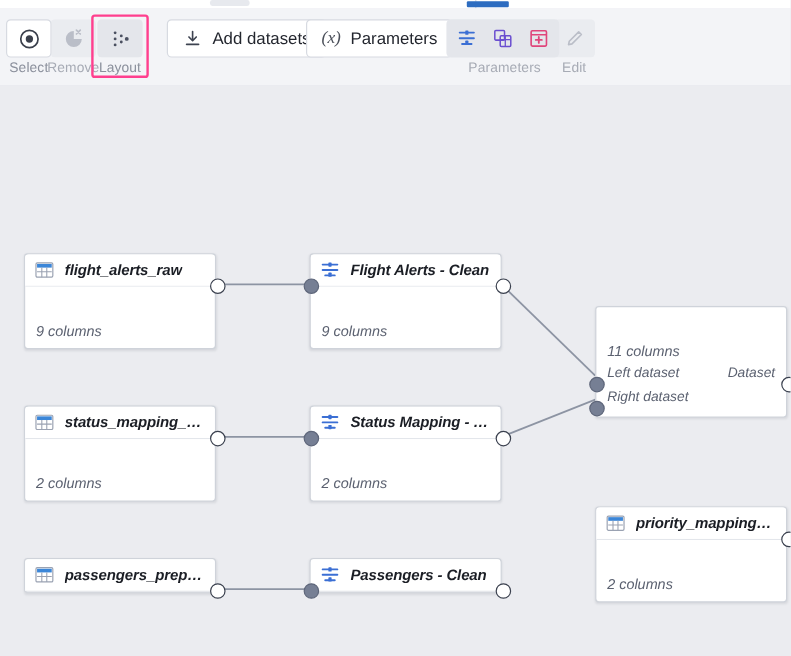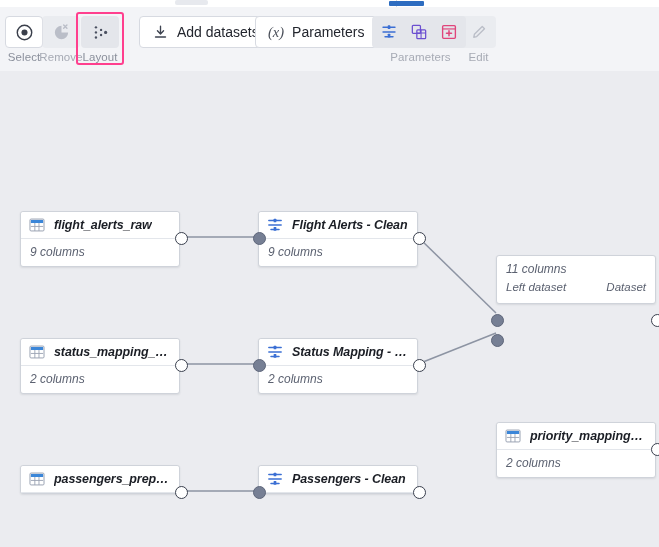--- a/index.html
+++ b/index.html
@@ -188,20 +188,21 @@
     font-weight: bold;
     color: #1b1e25;
     white-space: nowrap;
     overflow: hidden;
     text-overflow: ellipsis;
     letter-spacing: -.1px;
   }
   .node-body {
     padding: 5px 9px 6px 9px;
     box-sizing: border-box;
+    margin-top: 24px;
   }
   .node-sub {
     font-size: 12px;
     color: #5b6170;
     line-height: 16px;
     white-space: nowrap;
   }
   .port-row {
     display: flex;
     align-items: center;
@@ -370,20 +371,23 @@
       <div class="port out" style="left:153.5px; top:19.5px;"></div>
     </div>
 
     <div class="node" style="left:496px; top:184px; width:160px;">
       <div class="node-body">
         <div class="node-sub">11 columns</div>
         <div class="port-row">
           <span>Left dataset</span>
           <span>Dataset</span>
         </div>
+        <div class="port-row">
+          <span>Right dataset</span>
+        </div>
       </div>
       <div class="port in" style="left:-6.5px; top:57.5px;"></div>
       <div class="port in" style="left:-6.5px; top:77.5px;"></div>
       <div class="port out" style="left:153.5px; top:57.5px;"></div>
     </div>
 
     <div class="node" style="left:20px; top:267px; width:160px;">
       <div class="node-head">
         <svg class="node-icon" viewBox="0 0 20 20">
           <rect x="2.2" y="3.4" width="15.6" height="13.2" rx="1.2" fill="#ffffff" stroke="#9aa2b2" stroke-width="1.1"></rect>

